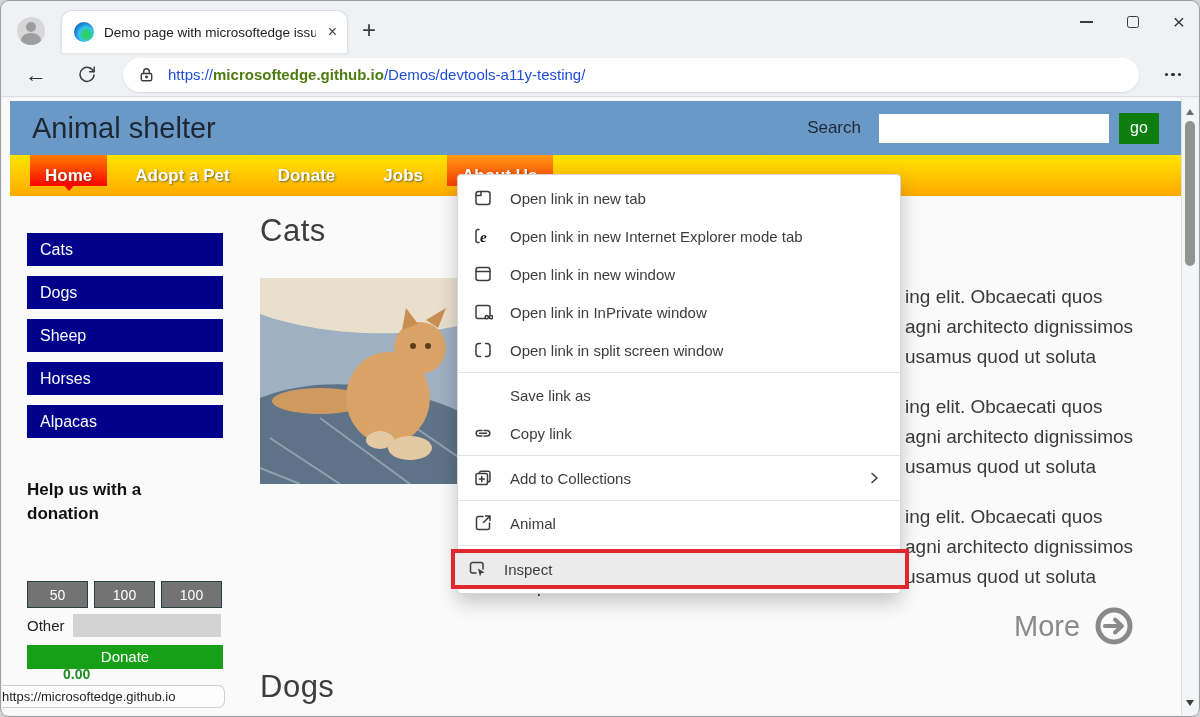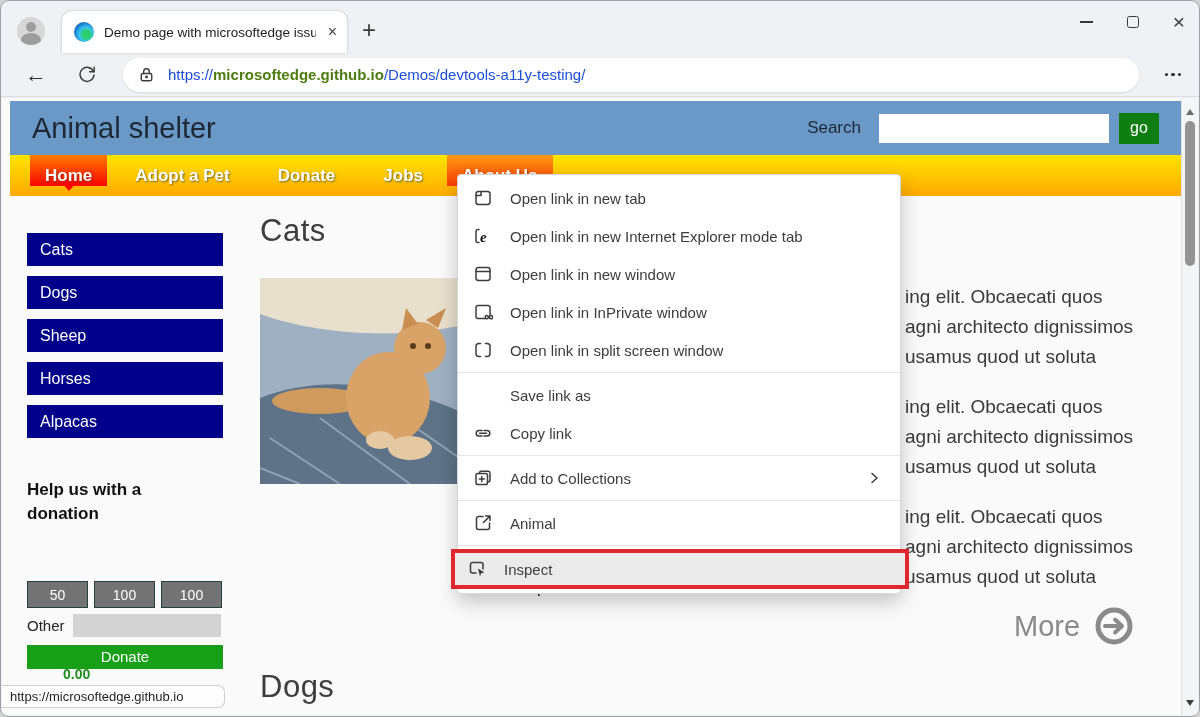--- a/index.html
+++ b/index.html
@@ -80,21 +80,21 @@
 
   
   .ctx { position:absolute; left:455px; top:76px; width:444px; background:#fff; border:1px solid #d6d6d6; border-radius:4px; box-shadow:0 8px 20px rgba(0,0,0,.22); padding:4px 0; z-index:5; }
   .ctx-item { display:flex; align-items:center; height:38px; padding:0 18px 0 15px; font-size:15px; color:#3c3c3c; }
   .ctx-item .ico { width:20px; height:20px; margin-right:17px; flex:0 0 auto; }
   .ctx-sep { height:1px; background:#e4e4e4; margin:3px 0; }
   .ctx-chevron { margin-left:auto; }
   .ctx-item.inspect { position:relative; left:-7px; width:458px; height:40px; border:4px solid #e0272e; background:#ebebeb; padding-left:12px; margin-top:2px; }
 
   
-  .tooltip { position:absolute; left:0; top:587px; width:223px; height:23px; background:#fdfdfd; border:1px solid #cfcfcf; border-left:none; border-radius:0 7px 7px 0; font-size:13px; color:#1f1f1f; line-height:21px; padding-left:8px; z-index:6; white-space:nowrap; }
+  .tooltip { position:absolute; left:0; top:587px; width:223px; height:23px; background:#fdfdfd; border:1px solid #cfcfcf; border-left:none; border-radius:0 7px 7px 0; font-size:13px; color:#1f1f1f; line-height:21px; z-index:6; white-space:nowrap; }
   .scrollbar { position:absolute; right:0; top:0; bottom:0; width:17px; background:#f4f5f6; border-left:1px solid #e0e0e0; z-index:4; }
   .sb-up { position:absolute; top:7px; left:4px; width:0; height:0; border:4.5px solid transparent; border-bottom:6px solid #6d6d6d; }
   .sb-thumb { position:absolute; top:23px; left:3px; width:10px; height:145px; background:#939393; border-radius:6px; }
   .sb-down { position:absolute; bottom:5px; left:4px; width:0; height:0; border:4.5px solid transparent; border-top:6px solid #3f3f3f; }
 
   svg.line { stroke:#3c3c3c; stroke-width:1.5; fill:none; stroke-linecap:round; stroke-linejoin:round; }
 </style>
 </head>
 <body>
 

